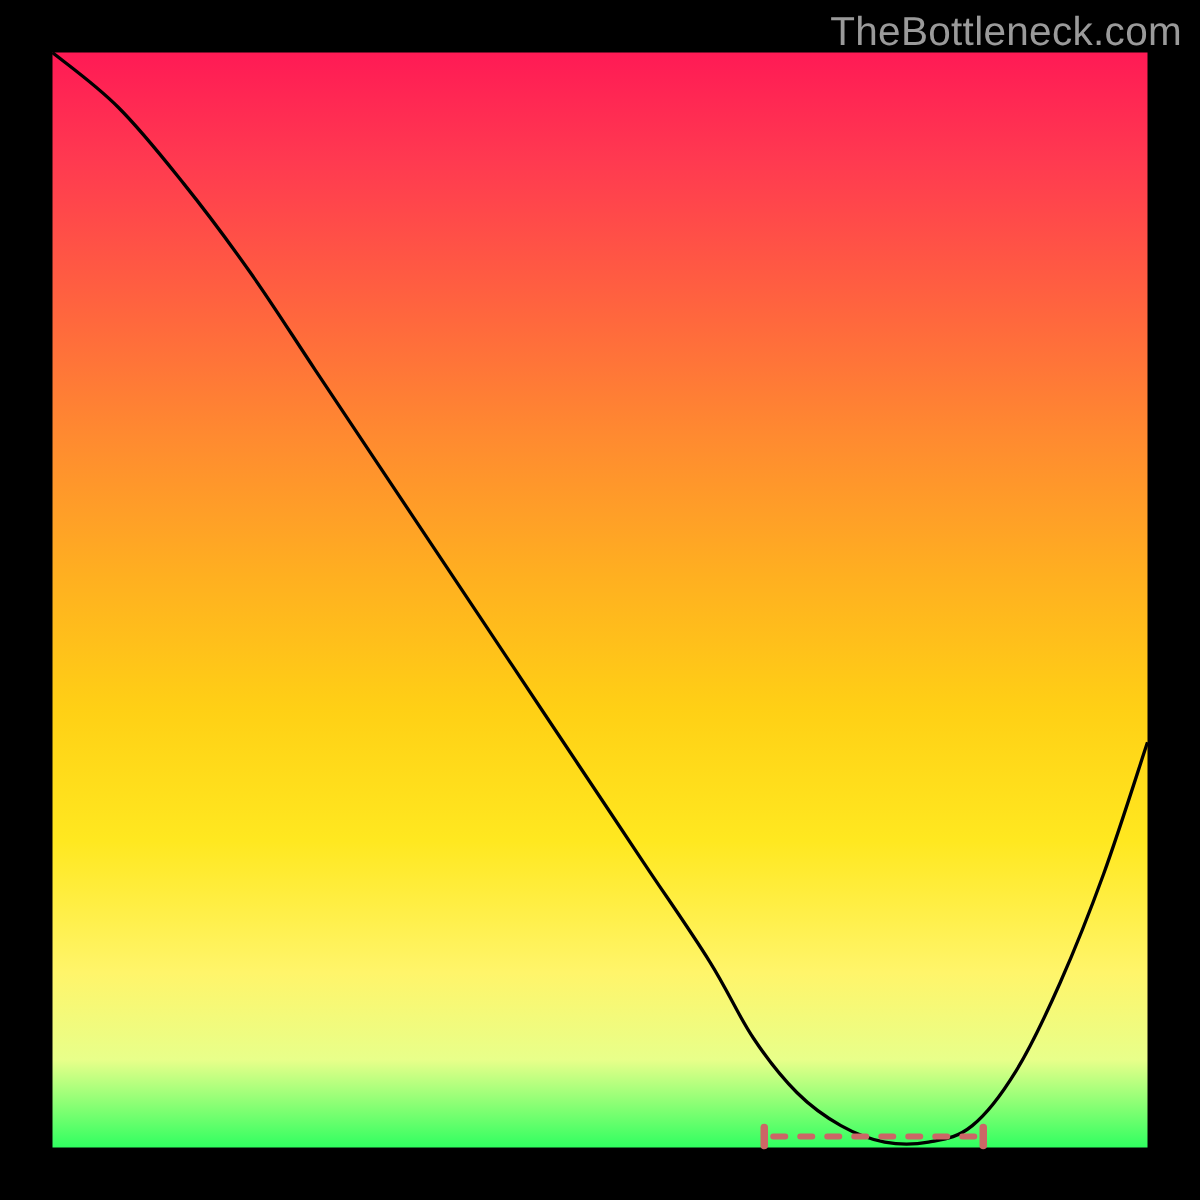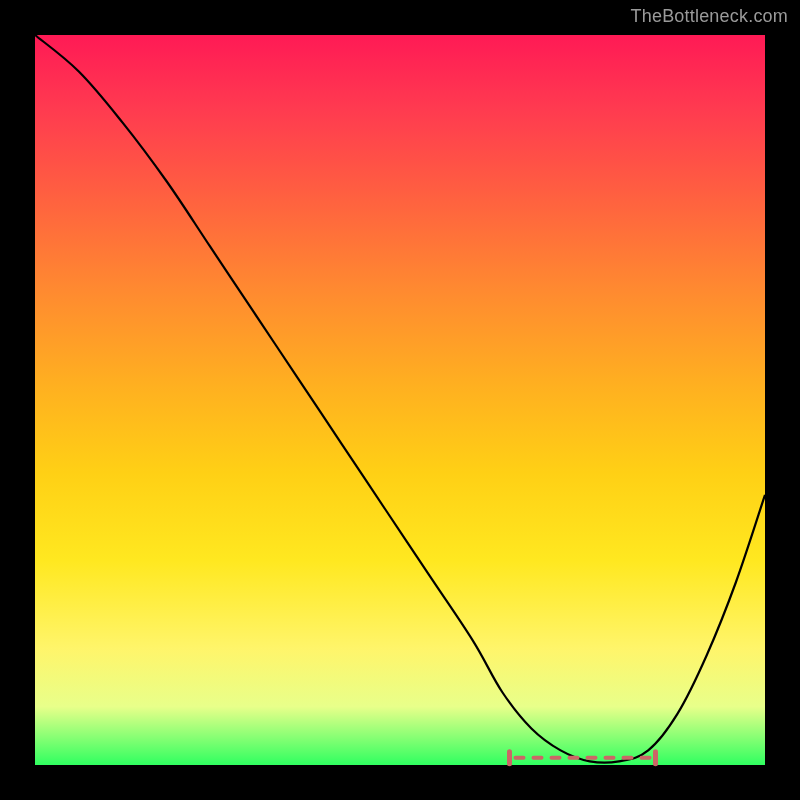--- a/index.html
+++ b/index.html
@@ -36,21 +36,21 @@
       #fff56a 84%,
       #e8ff8a 92%,
       #30ff60 100%
     );
   }
   .watermark {
     position: absolute;
     top: 6px;
     right: 12px;
     color: #9a9a9a;
-    font-size: 18px;
+    font-size: 27px;
     font-weight: 500;
     letter-spacing: 0.2px;
   }
   svg.curve {
     position: absolute;
     left: 0;
     top: 0;
     width: 730px;
     height: 730px;
     overflow: visible;

